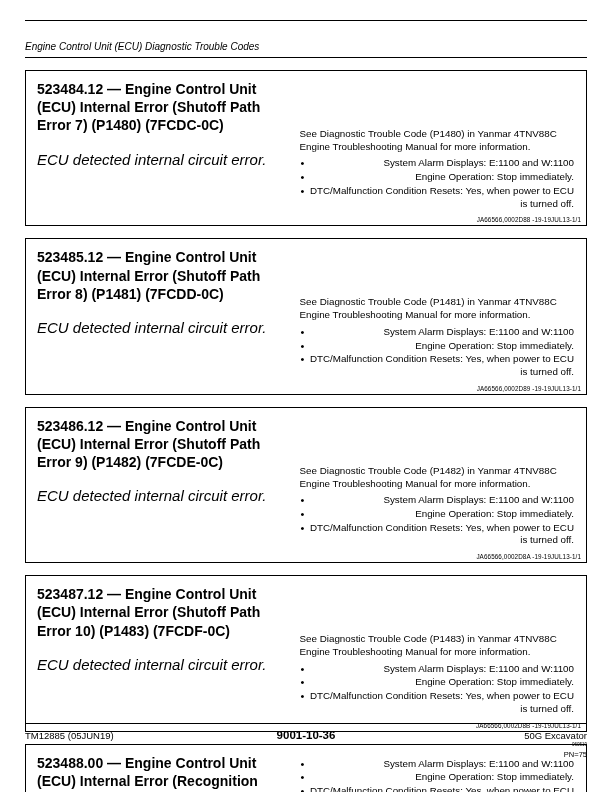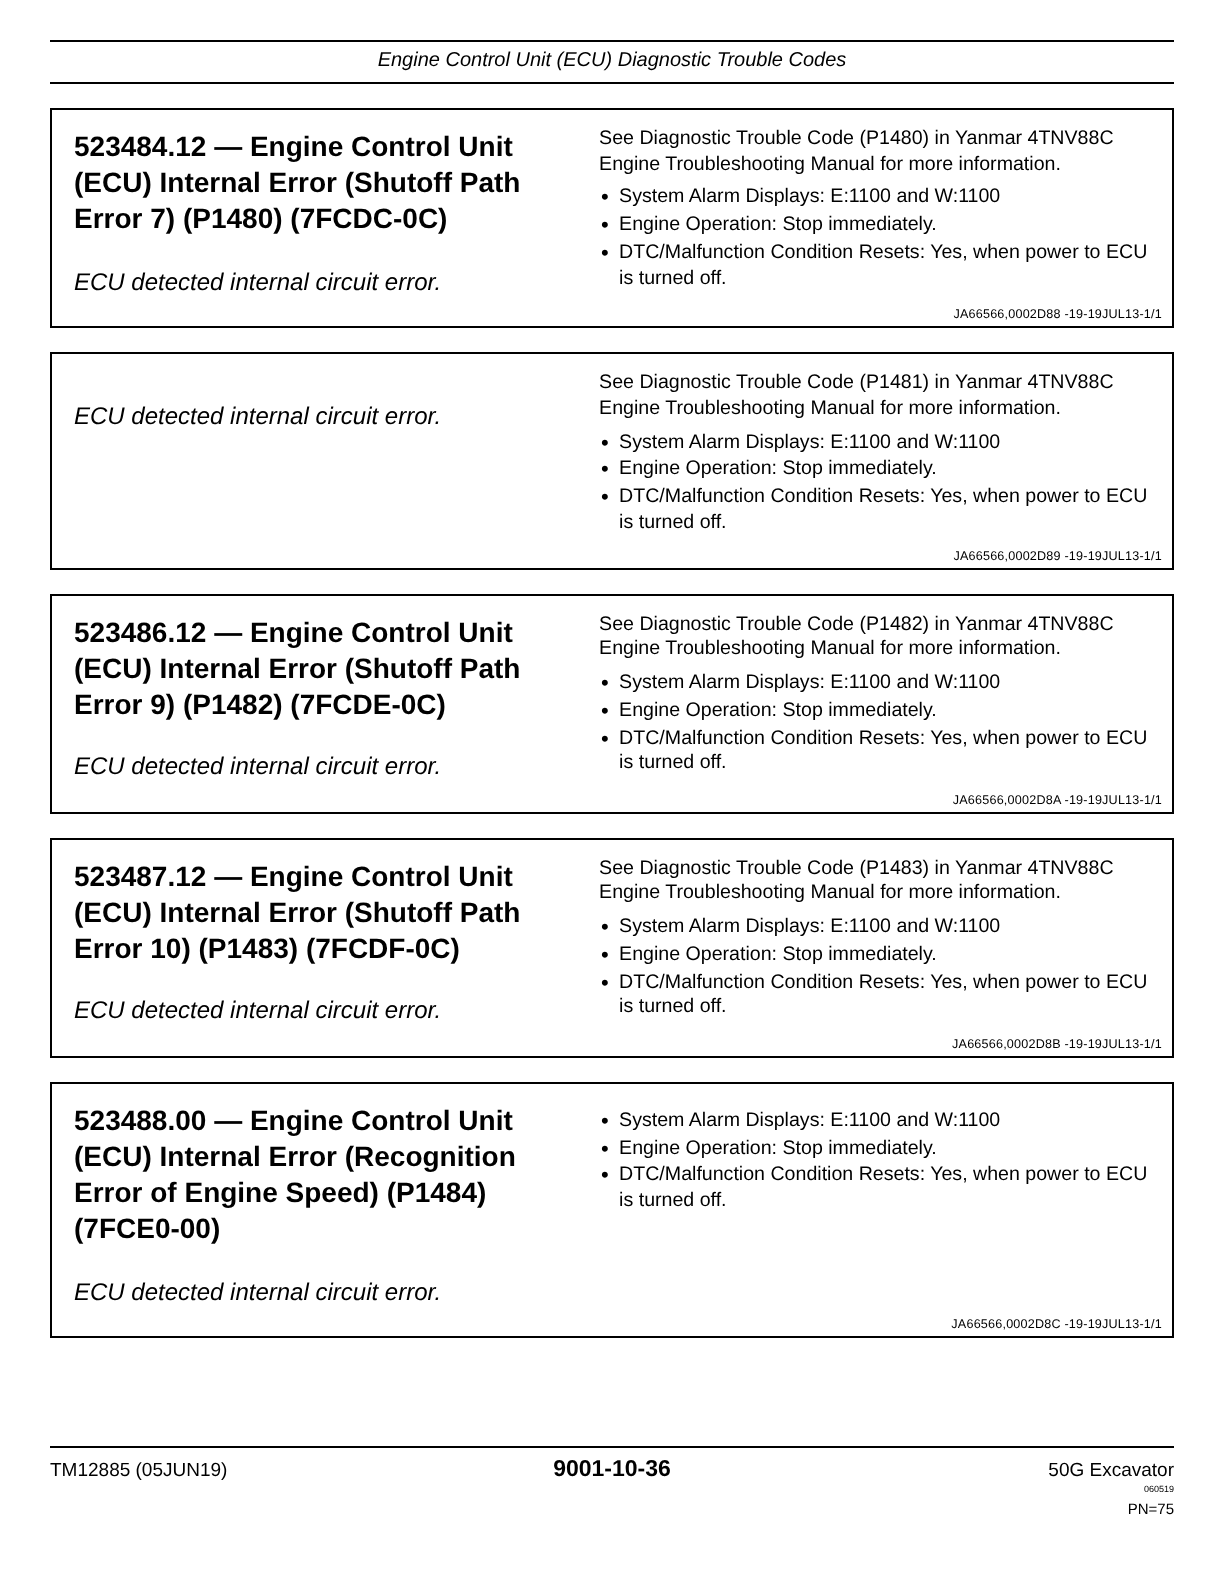--- a/index.html
+++ b/index.html
@@ -18,24 +18,24 @@
   .page {
     position: absolute;
     inset: 0;
     padding: 20px 25px 0 25px;
     box-sizing: border-box;
   }
   
   .running-head {
     border-top: 1px solid #000;
     border-bottom: 1px solid #000;
-    text-align: center;
+    text-align: left;
     font-style: italic;
     font-size: 10px;
-    padding: 4px 0 5px 0;
+    padding: 20px 0 5px 0;
   }
   
   .dtc-box {
     border: 1.3px solid #000;
     margin-top: 12px;
     position: relative;
     display: flex;
     gap: 20px;
     padding: 9px 10px 14px 11px;
     box-sizing: border-box;
@@ -43,34 +43,36 @@
   }
   .col-left { width: 45%; flex: 0 0 45%; }
   .col-right { flex: 1; padding-right: 2px; }
   .dtc-title {
     font-weight: bold;
     font-size: 14px;
     line-height: 1.3;
   }
   .dtc-desc {
     font-style: italic;
-    font-size: 12px;
+    font-size: 15px;
     margin-top: 15px;
     line-height: 1.3;
   }
   .dtc-info {
     font-size: 9.8px;
     line-height: 1.3;
+    margin-top: 48px;
   }
   .dtc-bullets {
     list-style: none;
     margin: 4px 0 0 0;
     padding: 0;
     font-size: 9.8px;
     line-height: 1.3;
+    text-align: right;
   }
   .dtc-bullets li {
     position: relative;
     padding-left: 10px;
     margin-bottom: 1px;
   }
   .dtc-bullets li::before {
     content: "\2022";
     position: absolute;
     left: 1px;
@@ -137,20 +139,21 @@
         <li>System Alarm Displays: E:1100 and W:1100</li>
         <li>Engine Operation: Stop immediately.</li>
         <li>DTC/Malfunction Condition Resets: Yes, when power to ECU is turned off.</li>
       </ul>
     </div>
     <div class="dtc-ref">JA66566,0002D88 -19-19JUL13-1/1</div>
   </div>
 
   <div class="dtc-box">
     <div class="col-left">
+      <div class="dtc-title">523485.12 — Engine Control Unit (ECU) Internal Error (Shutoff Path Error 8) (P1481) (7FCDD-0C)</div>
       <div class="dtc-desc">ECU detected internal circuit error.</div>
     </div>
     <div class="col-right">
       <div class="dtc-info">See Diagnostic Trouble Code (P1481) in Yanmar 4TNV88C Engine Troubleshooting Manual for more information.</div>
       <ul class="dtc-bullets">
         <li>System Alarm Displays: E:1100 and W:1100</li>
         <li>Engine Operation: Stop immediately.</li>
         <li>DTC/Malfunction Condition Resets: Yes, when power to ECU is turned off.</li>
       </ul>
     </div>

